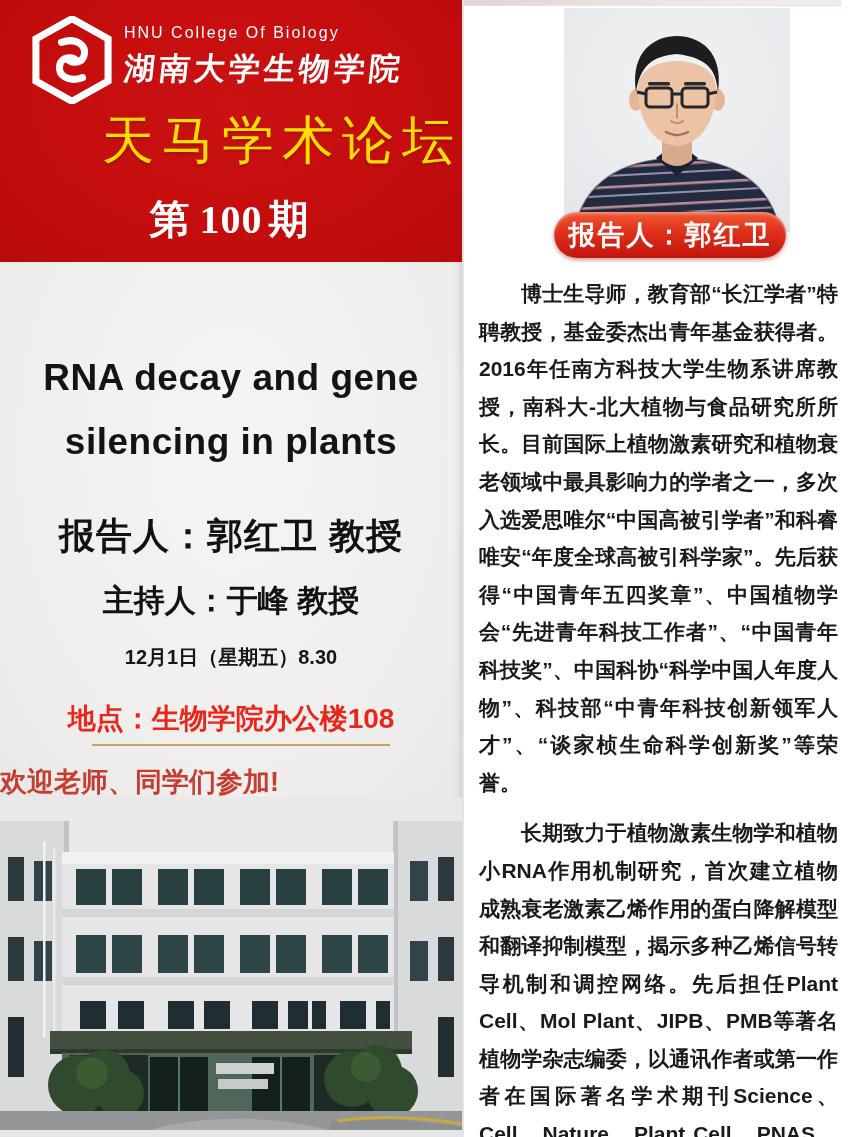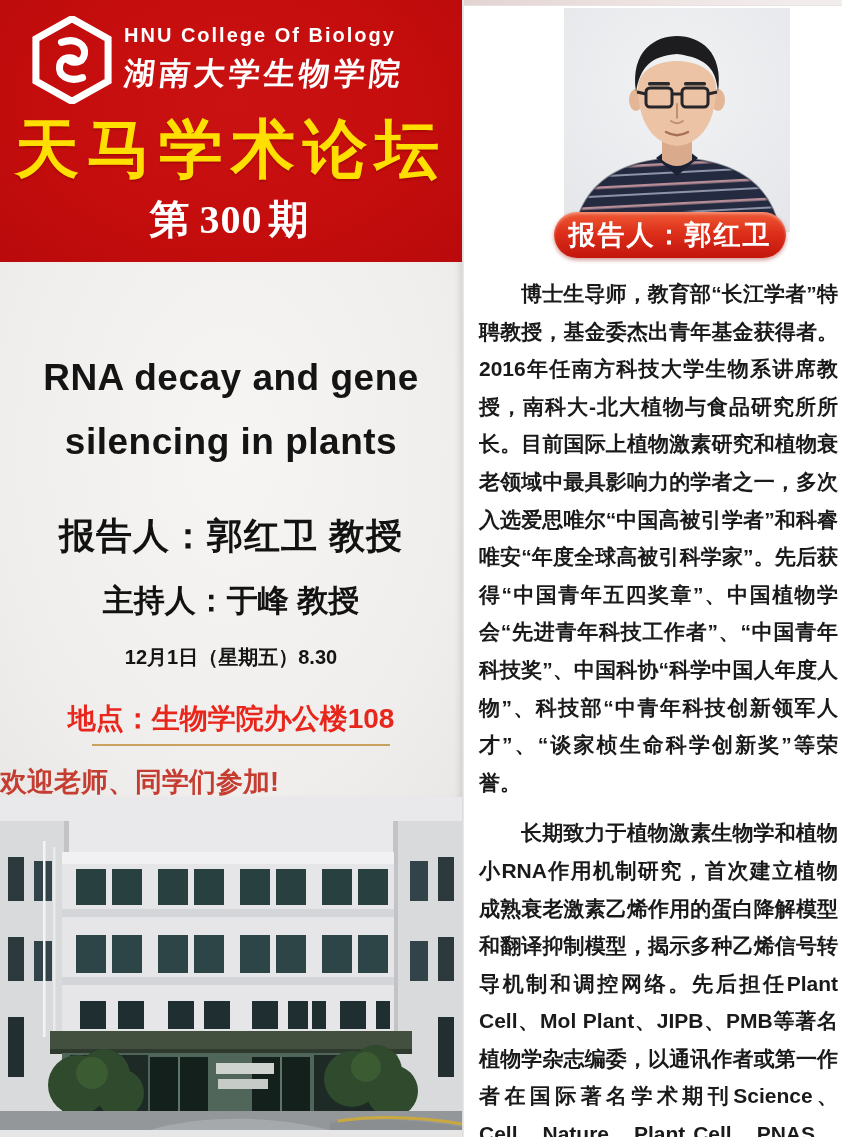--- a/index.html
+++ b/index.html
@@ -39,41 +39,41 @@
     left: 28px; top: 16px;
     width: 88px; height: 88px;
   }
   .org-block {
     position: absolute;
     left: 124px; top: 24px;
     color: #ffffff;
     white-space: nowrap;
   }
   .org-en {
-    font-size: 20px;
-    font-weight: 700;
+    font-size: 16px;
+    font-weight: 400;
     letter-spacing: 2px;
     color: #ffffff;
   }
   .org-cn {
     margin-top: 6px;
     font-size: 31px;
     font-weight: 600;
     letter-spacing: 4px;
     transform: skewX(-6deg);
     font-family: "Liberation Serif", serif;
     color: #ffffff;
   }
   .forum-title {
     position: absolute;
     left: 0; top: 106px;
     width: 100%;
-    text-align: center;
-    font-size: 64px;
-    font-weight: 700;
+    text-align: right;
+    font-size: 52px;
+    font-weight: 400;
     letter-spacing: 8px;
     color: #ffdf00;
     text-shadow: 0 2px 2px rgba(120,0,0,0.35);
   }
   .issue-line {
     position: absolute;
     left: 0; top: 192px;
     width: 100%;
     text-align: center;
     font-size: 40px;
@@ -228,21 +228,21 @@
       <svg class="hnu-logo" viewBox="0 0 100 100">
         <polygon points="50,3 91,26 91,74 50,97 9,74 9,26" fill="none" stroke="#ffffff" stroke-width="8"></polygon>
         <path d="M38,30 C55,24 66,33 64,44 C62,55 48,54 44,48" fill="none" stroke="#ffffff" stroke-width="8" stroke-linecap="round"></path>
         <path d="M62,70 C45,76 34,67 36,56 C38,45 52,46 56,52" fill="none" stroke="#ffffff" stroke-width="8" stroke-linecap="round"></path>
       </svg>
       <div class="org-block">
         <div class="org-en">HNU College Of Biology</div>
         <div class="org-cn">湖南大学生物学院</div>
       </div>
       <div class="forum-title">天马学术论坛</div>
-      <div class="issue-line"><span>第</span><span class="issue-number">300</span><span>期</span></div>
+      <div class="issue-line"><span>第</span><span class="issue-number">100</span><span>期</span></div>
     </div>
 
     <div class="mid-section">
       <div class="talk-title">
         <div>RNA decay and gene</div>
         <div>silencing in plants</div>
       </div>
       <div class="speaker-line">报告人：郭红卫 教授</div>
       <div class="host-line">主持人：于峰 教授</div>
       <div class="datetime-line">12月1日（星期五）8.30</div>

